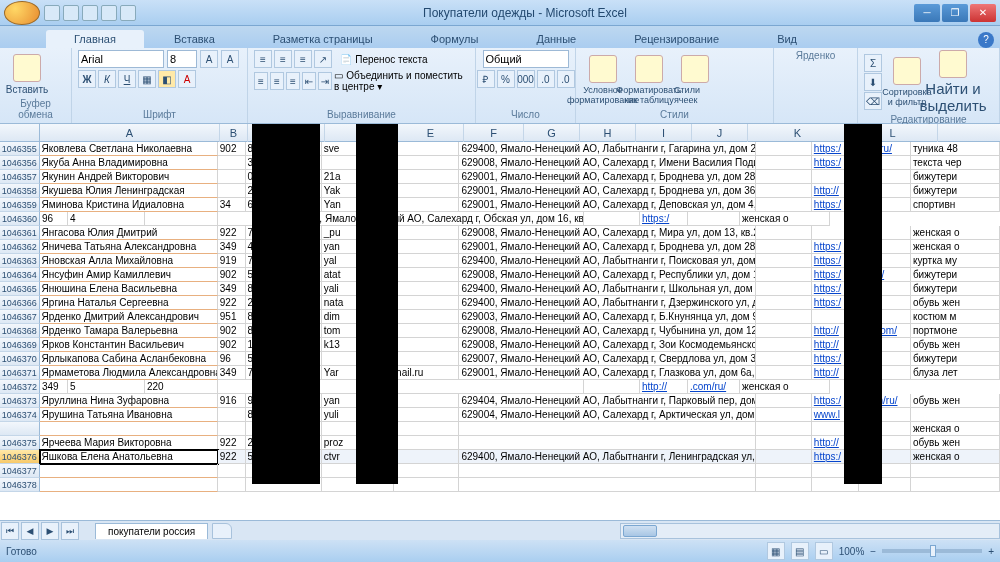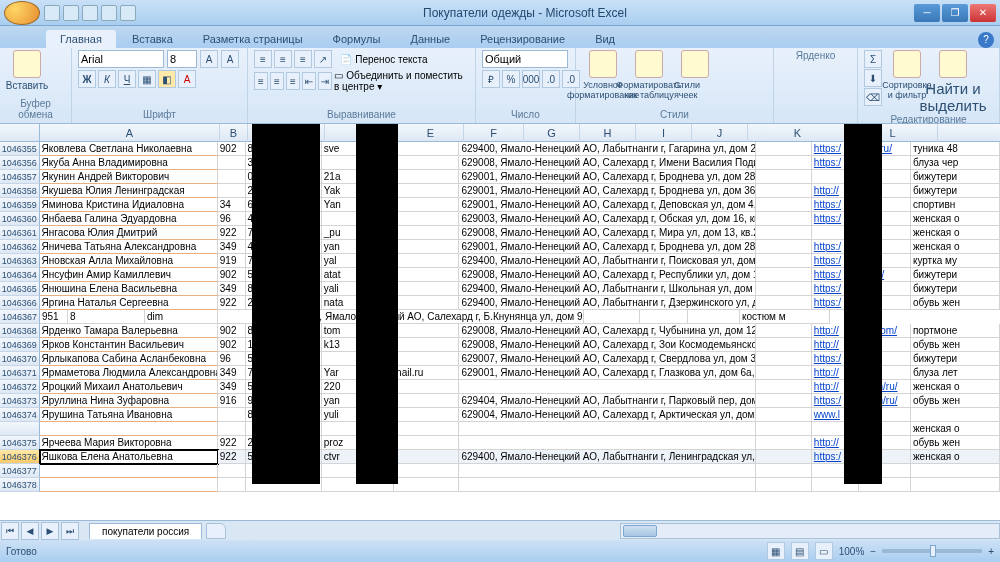--- a/index.html
+++ b/index.html
@@ -12,28 +12,28 @@
 .qat .q { width:16px; height:16px; background:#d8e9f8; border:1px solid #8ab; border-radius:2px; }
 .title-text { flex:1; text-align:center; color:#23496f; font-size:12px; }
 .win-controls { display:flex; gap:2px; }
 .wc { width:26px; height:18px; border-radius:2px; display:flex; align-items:center; justify-content:center; font-size:10px; color:#fff; }
 .wc.min { background:linear-gradient(#5a9ad8,#3a78b8); }
 .wc.max { background:linear-gradient(#5a9ad8,#3a78b8); }
 .wc.close { background:linear-gradient(#e77,#c33); }
 
 
 .ribbon-tabs { height:22px; background:linear-gradient(#bdd8f0,#aacdf0); display:flex; align-items:flex-end; padding-left:46px; gap:2px; }
-.rtab { padding:3px 14px; font-size:11px; color:#2c4f73; cursor:pointer; }
+.rtab { padding:3px 28px; font-size:11px; color:#2c4f73; cursor:pointer; }
 .rtab.active { background:#e8f1fb; border-radius:3px 3px 0 0; }
 .ribbon-help { margin-left:auto; margin-right:6px; width:16px; height:16px; border-radius:50%; background:#3a78c8; color:#fff; text-align:center; line-height:16px; font-size:10px; }
 
 
 .ribbon { height:76px; background:linear-gradient(#e8f1fb,#d6e6f7); border-bottom:1px solid #9bbad8; display:flex; }
 .rgroup { border-right:1px solid #c0d4e8; padding:2px 6px; display:flex; flex-direction:column; justify-content:space-between; }
-.rgroup .controls { display:flex; gap:4px; align-items:flex-start; flex:1; }
+.rgroup .controls { display:flex; gap:4px; align-items:center; flex:1; }
 .rgroup .gname { font-size:10px; color:#5a7a9a; text-align:center; padding-bottom:1px; }
 .rbtn-lg { width:42px; display:flex; flex-direction:column; align-items:center; gap:2px; font-size:10px; color:#2c4f73; }
 .rbtn-lg .ic { width:28px; height:28px; background:#fffad0; border:1px solid #caa; border-radius:3px; }
 .sel { height:18px; border:1px solid #9db9d6; background:#fff; font-size:11px; padding:0 2px; }
 .bico { width:18px; height:18px; border:1px solid #b0c8e0; background:#e8f1fb; display:inline-flex; align-items:center; justify-content:center; font-size:10px; color:#2c4f73; }
 
 
 .fbar-row { height:20px; background:#e4edf7; border-bottom:1px solid #9bbad8; display:flex; align-items:center; }
 .namebox { width:100px; height:18px; border:1px solid #9db9d6; background:#fff; margin-left:4px; padding:0 4px; font-size:11px; display:flex; align-items:center; }
 .fx { width:20px; text-align:center; font-style:italic; color:#555; }
@@ -56,21 +56,21 @@
 .sel-row .rh { background:linear-gradient(#ffe9a8,#f7c96a); }
 .sel-row .cell { background:#eef3fa; }
 .sel-cell { outline:2px solid #000; outline-offset:-1px; background:#fff !important; }
 
 
 .redact { position:absolute; background:#000; border:4px solid #000; }
 
 
 .sheet-tabs { position:absolute; bottom:20px; left:0; right:0; height:20px; background:#d9e6f4; border-top:1px solid #9bbad8; display:flex; align-items:center; font-size:11px; }
 .nav-btn { width:18px; height:18px; border:1px solid #a8c2dc; background:#e8f1fb; margin:0 1px; text-align:center; line-height:16px; font-size:9px; color:#2c4f73; }
-.stab { padding:2px 12px; background:#fff; border:1px solid #9bbad8; border-bottom:none; margin-left:9px; font-size:10px; }
+.stab { padding:2px 12px; background:#fff; border:1px solid #9bbad8; border-bottom:none; margin-left:15px; font-size:10px; }
 .stab-add { width:20px; height:16px; border:1px solid #a8c2dc; background:#e8f1fb; margin-left:4px; border-radius:0 6px 0 0; }
 .hscroll { margin-left:auto; width:380px; height:16px; background:#e4edf7; border:1px solid #a8c2dc; position:relative; }
 .hscroll .thumb { position:absolute; left:2px; top:1px; width:34px; height:12px; background:linear-gradient(#cfe0f2,#a8c6e4); border:1px solid #7ba7d1; border-radius:2px; }
 
 .statusbar { position:absolute; bottom:0; left:0; right:0; height:20px; background:linear-gradient(#cde1f5,#a9cef0); display:flex; align-items:center; padding:0 6px; font-size:10px; color:#2c4f73; }
 .statusbar .right { margin-left:auto; display:flex; align-items:center; gap:6px; }
 .zoom-slider { width:100px; height:4px; background:#9bbad8; position:relative; }
 .zoom-slider .zh { position:absolute; left:48px; top:-4px; width:6px; height:12px; background:#e8f1fb; border:1px solid #7ba7d1; }
 
 
@@ -254,21 +254,21 @@
         <div class="rh">1046356</div>
         <div class="cell cA ">Якуба Анна Владимировна</div>
         <div class="cell cB"></div>
         <div class="cell cCn">3</div>
         <div class="cell cDn"></div>
         <div class="cell" style="width:66px"></div>
         <div class="cell" style="width:300px">629008, Ямало-Ненецкий АО, Салехард г, Имени Василия Подшибякина ул, дом 45а</div>
         <div class="cell" style="width:56px"></div>
         <div class="cell link" style="width:48px">https:/</div>
         <div class="cell link" style="width:52px"></div>
-        <div class="cell" style="width:90px">блуза чер</div>
+        <div class="cell" style="width:90px">текста чер</div>
       </div>
       <div class="row">
         <div class="rh">1046357</div>
         <div class="cell cA ">Якунин Андрей Викторович</div>
         <div class="cell cB"></div>
         <div class="cell cCn">0</div>
         <div class="cell cDn">21a</div>
         <div class="cell" style="width:66px"></div>
         <div class="cell" style="width:300px">629001, Ямало-Ненецкий АО, Салехард г, Броднева ул, дом 28а, кв.99</div>
         <div class="cell" style="width:56px"></div>
@@ -297,21 +297,20 @@
         <div class="cell cDn">Yan</div>
         <div class="cell" style="width:66px"></div>
         <div class="cell" style="width:300px">629001, Ямало-Ненецкий АО, Салехард г, Деповская ул, дом 4, кв.10</div>
         <div class="cell" style="width:56px"></div>
         <div class="cell link" style="width:48px">https:/</div>
         <div class="cell link" style="width:52px">.ru</div>
         <div class="cell" style="width:90px">спортивн</div>
       </div>
       <div class="row">
         <div class="rh">1046360</div>
-        <div class="cell cA ">Янбаева Галина Эдуардовна</div>
         <div class="cell cB">96</div>
         <div class="cell cCn">4</div>
         <div class="cell cDn"></div>
         <div class="cell" style="width:66px"></div>
         <div class="cell" style="width:300px">629003, Ямало-Ненецкий АО, Салехард г, Обская ул, дом 16, кв.4</div>
         <div class="cell" style="width:56px"></div>
         <div class="cell link" style="width:48px">https:/</div>
         <div class="cell link" style="width:52px"></div>
         <div class="cell" style="width:90px">женская о</div>
       </div>
@@ -388,20 +387,21 @@
         <div class="cell cDn">nata</div>
         <div class="cell" style="width:66px"></div>
         <div class="cell" style="width:300px">629400, Ямало-Ненецкий АО, Лабытнанги г, Дзержинского ул, дом 2, кв.38</div>
         <div class="cell" style="width:56px"></div>
         <div class="cell link" style="width:48px">https:/</div>
         <div class="cell link" style="width:52px"></div>
         <div class="cell" style="width:90px">обувь жен</div>
       </div>
       <div class="row">
         <div class="rh">1046367</div>
+        <div class="cell cA ">Ярденко Дмитрий Александрович</div>
         <div class="cell cB">951</div>
         <div class="cell cCn">8</div>
         <div class="cell cDn">dim</div>
         <div class="cell" style="width:66px"></div>
         <div class="cell" style="width:300px">629003, Ямало-Ненецкий АО, Салехард г, Б.Кнунянца ул, дом 9, корпус 3</div>
         <div class="cell" style="width:56px"></div>
         <div class="cell link" style="width:48px"></div>
         <div class="cell link" style="width:52px"></div>
         <div class="cell" style="width:90px">костюм м</div>
       </div>
@@ -452,21 +452,20 @@
         <div class="cell cDn">Yar</div>
         <div class="cell" style="width:66px">nail.ru</div>
         <div class="cell" style="width:300px">629001, Ямало-Ненецкий АО, Салехард г, Глазкова ул, дом 6а, кв.8</div>
         <div class="cell" style="width:56px"></div>
         <div class="cell link" style="width:48px">http://</div>
         <div class="cell link" style="width:52px">m/</div>
         <div class="cell" style="width:90px">блуза лет</div>
       </div>
       <div class="row">
         <div class="rh">1046372</div>
-        <div class="cell cA ">Яроцкий Михаил Анатольевич</div>
         <div class="cell cB">349</div>
         <div class="cell cCn">5</div>
         <div class="cell cDn">220</div>
         <div class="cell" style="width:66px"></div>
         <div class="cell" style="width:300px"></div>
         <div class="cell" style="width:56px"></div>
         <div class="cell link" style="width:48px">http://</div>
         <div class="cell link" style="width:52px">.com/ru/</div>
         <div class="cell" style="width:90px">женская о</div>
       </div>

